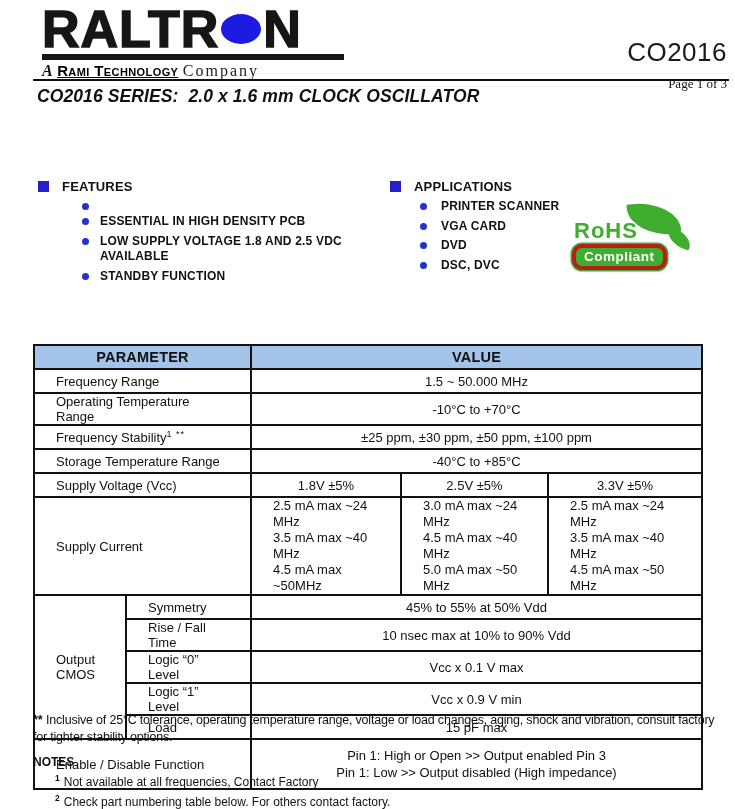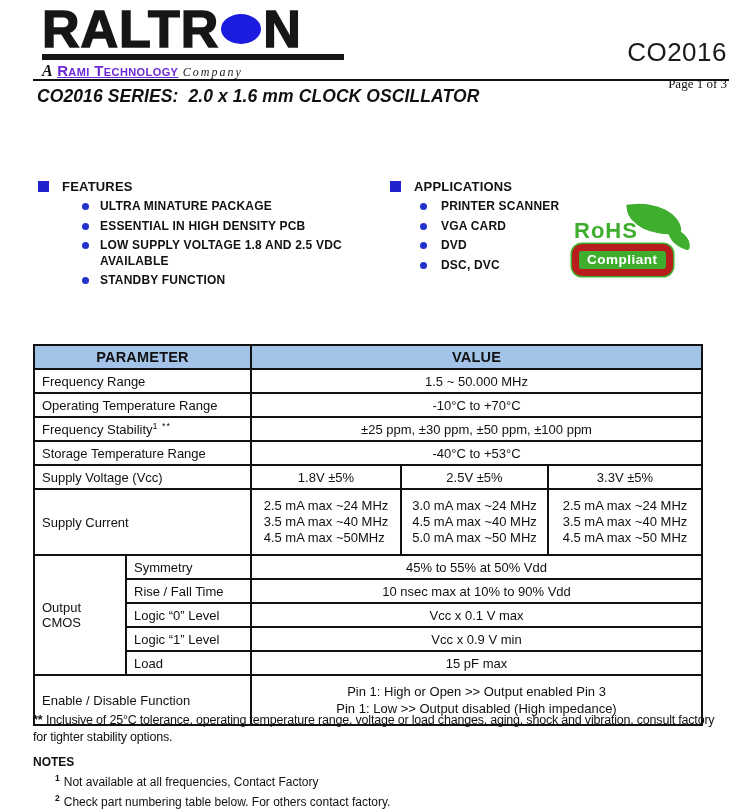--- a/index.html
+++ b/index.html
@@ -15,24 +15,24 @@
     color:#161616; -webkit-text-stroke:1.5px #161616; white-space:nowrap;
   }
   .logo-o {
     display:inline-block; width:40px; height:30px; background:#1c1ce0;
     border-radius:50%; margin:0 2px; vertical-align:3px;
   }
   .logo-bar { width:302px; height:6px; background:#161616; margin-top:2px; }
   .logo-tagline { margin-top:2px; white-space:nowrap; }
   .tag-a { font-family:"Liberation Serif", serif; font-style:italic; font-weight:bold; font-size:16px; color:#111; }
   .tag-brand {
-    color:#6d28d9; font-weight:bold; text-decoration:underline;
+    color:#000000; font-weight:bold; text-decoration:underline;
     font-variant:small-caps; font-size:15px; letter-spacing:0.4px;
   }
-  .tag-company { font-family:"Liberation Serif", serif; font-style:italic; font-size:12px; color:#222; letter-spacing:2px; }
+  .tag-company { font-family:"Liberation Serif", serif; font-size:16px; color:#222; letter-spacing:2px; }
 
   .doc-head { position:absolute; top:38px; right:8px; text-align:right; }
   .doc-number { font-size:26px; letter-spacing:0.5px; color:#1a1a1a; line-height:28px; }
   .page-label { font-family:"Liberation Serif", serif; font-size:13px; margin-top:10px; }
 
   .header-rule { position:absolute; top:79px; left:33px; width:696px; height:2px; background:#111; }
   .doc-title { position:absolute; top:86px; left:37px; font-size:17.5px; font-weight:bold; white-space:pre; letter-spacing:0.1px;font-style:italic; }
 
   
   .section { position:absolute; }
@@ -59,33 +59,33 @@
     border-radius:0 100% 12% 100%; transform:rotate(18deg);
   }
   .rohs-word {
     position:absolute; left:2px; top:14px; z-index:2;
     font-size:22px; font-weight:bold; letter-spacing:1px; color:#3fae2f;
     text-shadow:-2px 0 0 #fff, 2px 0 0 #fff, 0 -2px 0 #fff, 0 2px 0 #fff;
   }
   .rohs-pill {
     position:absolute; left:0; top:40px; z-index:2;
     background:#3fae2f; color:#fff; font-weight:bold; font-size:13.5px;
-    padding:1px 8px 2px; border-radius:10px; border:7px solid #b91c1c;
+    padding:1px 8px 2px; border-radius:10px; border:4px solid #b91c1c;
     box-shadow:0 0 0 1.5px #3fae2f; letter-spacing:0.5px;
   }
 
   
   .spec-head { position:absolute; left:38px; top:318px; display:flex; gap:13px; align-items:flex-start; }
   .spec-title { font-size:12.5px; font-weight:bold; letter-spacing:0.1px; line-height:13px; }
 
   .spec-table {
     position:absolute; left:33px; top:344px; width:668px;
     border-collapse:collapse; table-layout:fixed; font-size:13px;
   }
-  .spec-table td { border:2px solid #111; padding:0 7px; height:22px; vertical-align:middle; }
+  .spec-table td { border:2px solid #111; padding:0 21px; height:22px; vertical-align:middle; }
   .spec-table .th {
     background:#a3c3e9; font-weight:bold; font-size:14.5px; text-align:center; letter-spacing:0.2px;
   }
   .spec-table .param { text-align:left; }
   .spec-table .val { text-align:center; }
   .spec-table sup { font-size:9px; font-weight:normal; letter-spacing:1px; }
   .row-sc td { height:64px;margin-top:40px; }
   .sc-block { display:inline-block; text-align:left; line-height:16px; }
   .row-en td { height:48px; }
   .en-lines div { line-height:17px; }
@@ -125,21 +125,20 @@
   <div class="doc-title">CO2016 SERIES:  2.0 x 1.6 mm CLOCK OSCILLATOR</div>
 
   <div class="section features">
     <div class="sec-head">
       <span class="sq"></span>
       <span class="sec-title">FEATURES</span>
     </div>
     <ul class="blist">
       <li>
           <span class="dot"></span>
-          <span class="txt">ULTRA MINATURE PACKAGE</span>
         </li>
       <li>
           <span class="dot"></span>
           <span class="txt">ESSENTIAL IN HIGH DENSITY PCB</span>
         </li>
       <li>
           <span class="dot"></span>
           <span class="txt">LOW SUPPLY VOLTAGE 1.8 AND 2.5 VDC AVAILABLE</span>
         </li>
       <li>
@@ -202,21 +201,21 @@
       <tr>
         <td colspan="2" class="param">Operating Temperature Range</td>
         <td colspan="3" class="val">-10°C to +70°C</td>
       </tr>
       <tr>
         <td colspan="2" class="param"><span>Frequency Stability</span><sup>1 **</sup></td>
         <td colspan="3" class="val">±25 ppm, ±30 ppm, ±50 ppm, ±100 ppm</td>
       </tr>
       <tr>
         <td colspan="2" class="param">Storage Temperature Range</td>
-        <td colspan="3" class="val">-40°C to +53°C</td>
+        <td colspan="3" class="val">-40°C to +85°C</td>
       </tr>
       <tr>
         <td colspan="2" class="param">Supply Voltage (Vcc)</td>
         <td class="val">1.8V ±5%</td>
         <td class="val">2.5V ±5%</td>
         <td class="val">3.3V ±5%</td>
       </tr>
       <tr class="row-sc">
         <td colspan="2" class="param">Supply Current</td>
         <td class="val">

